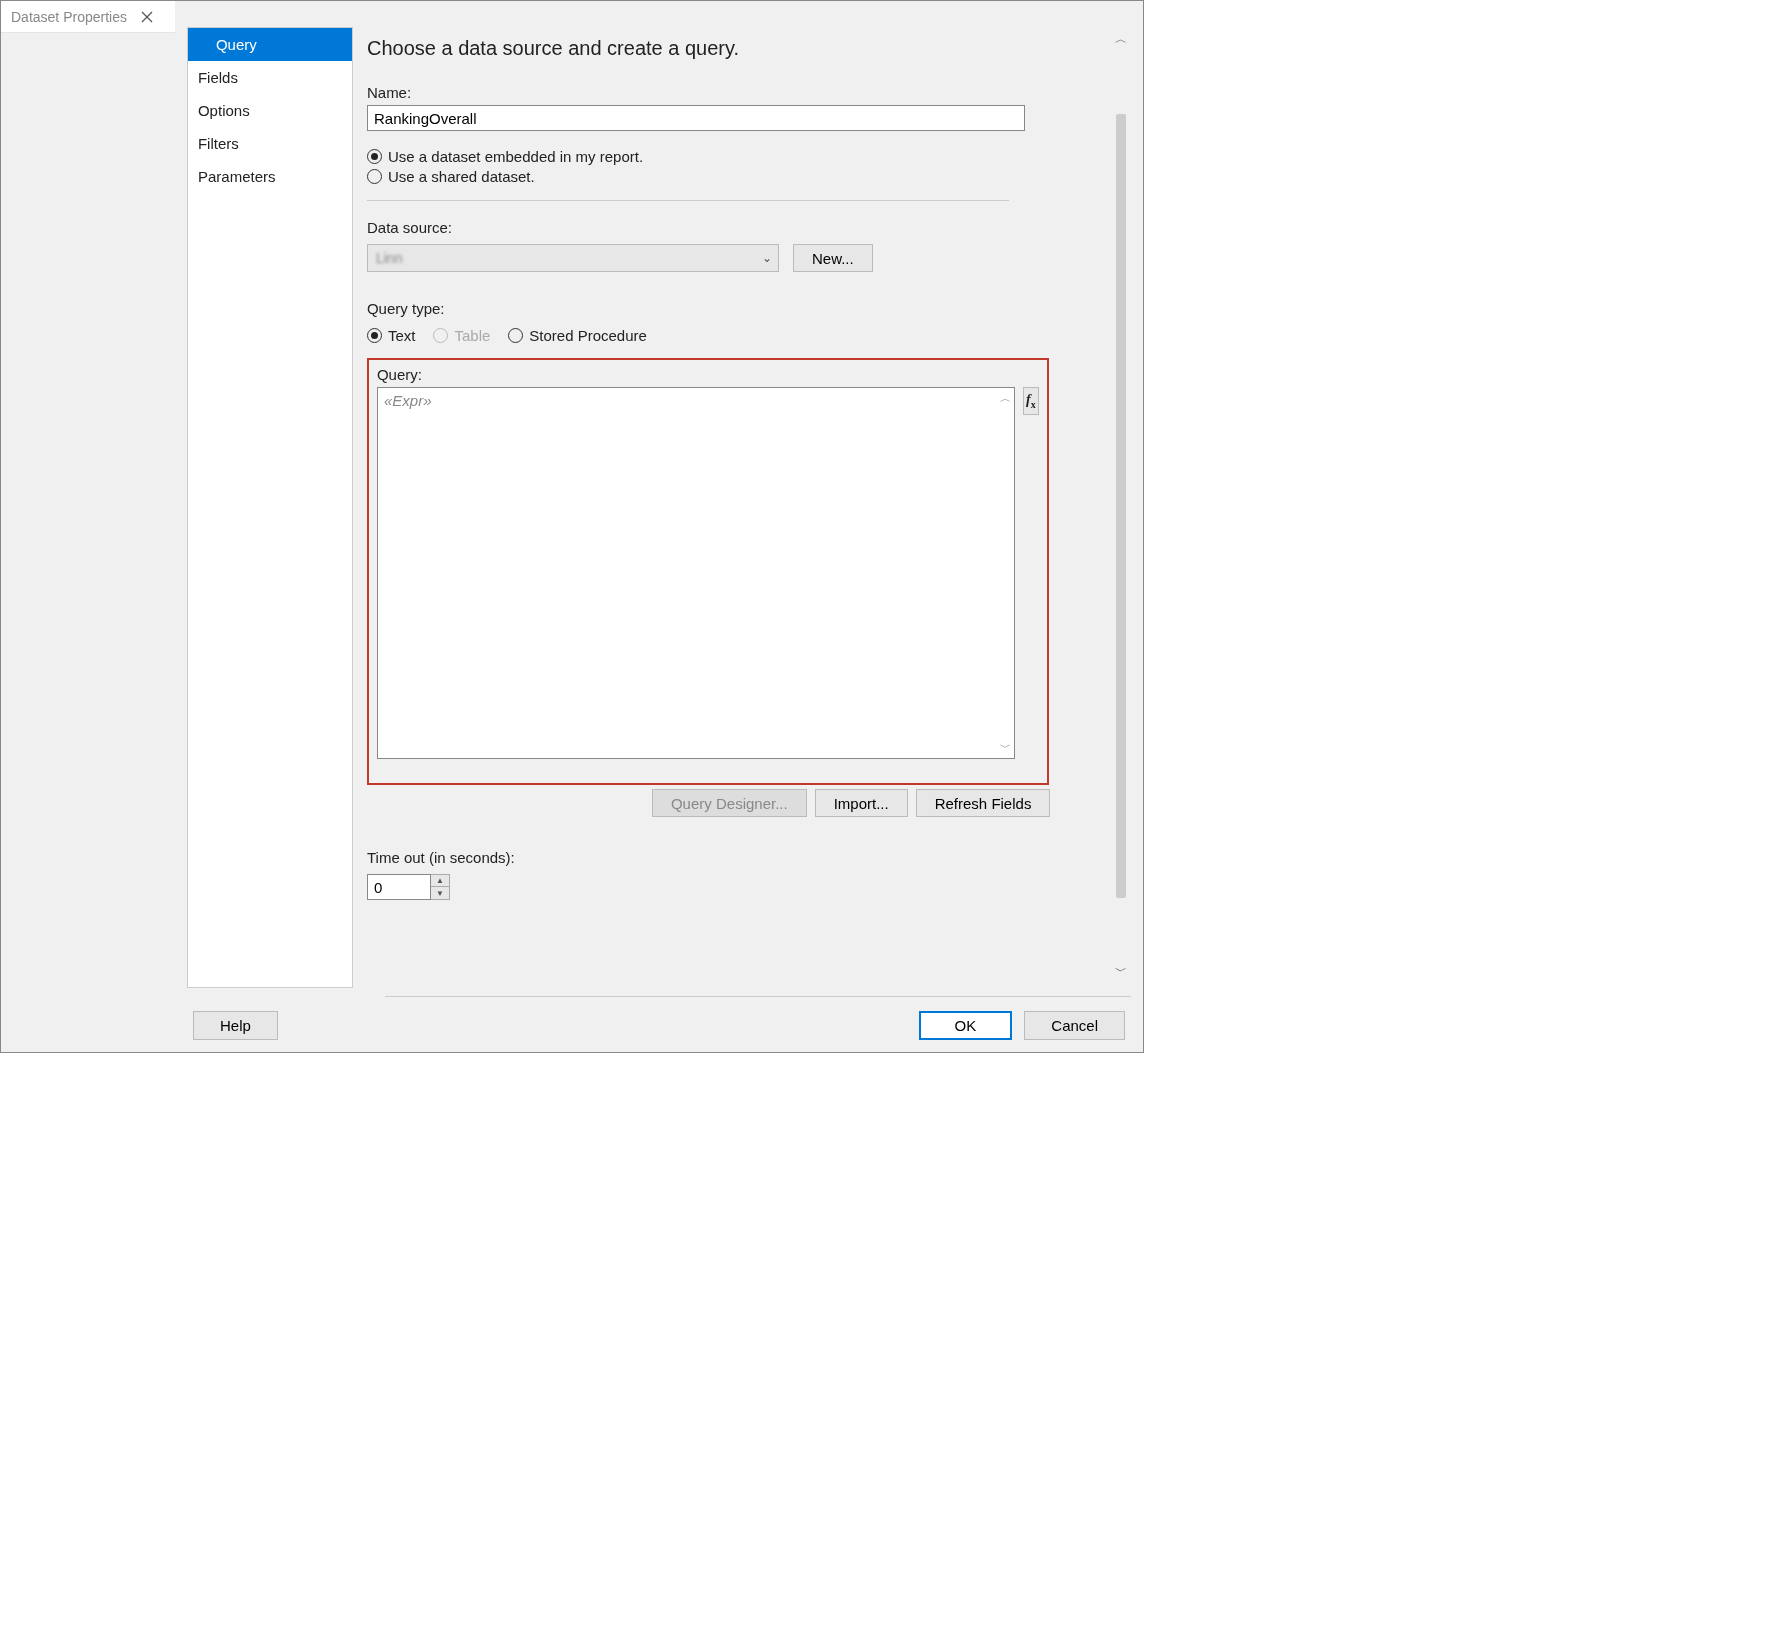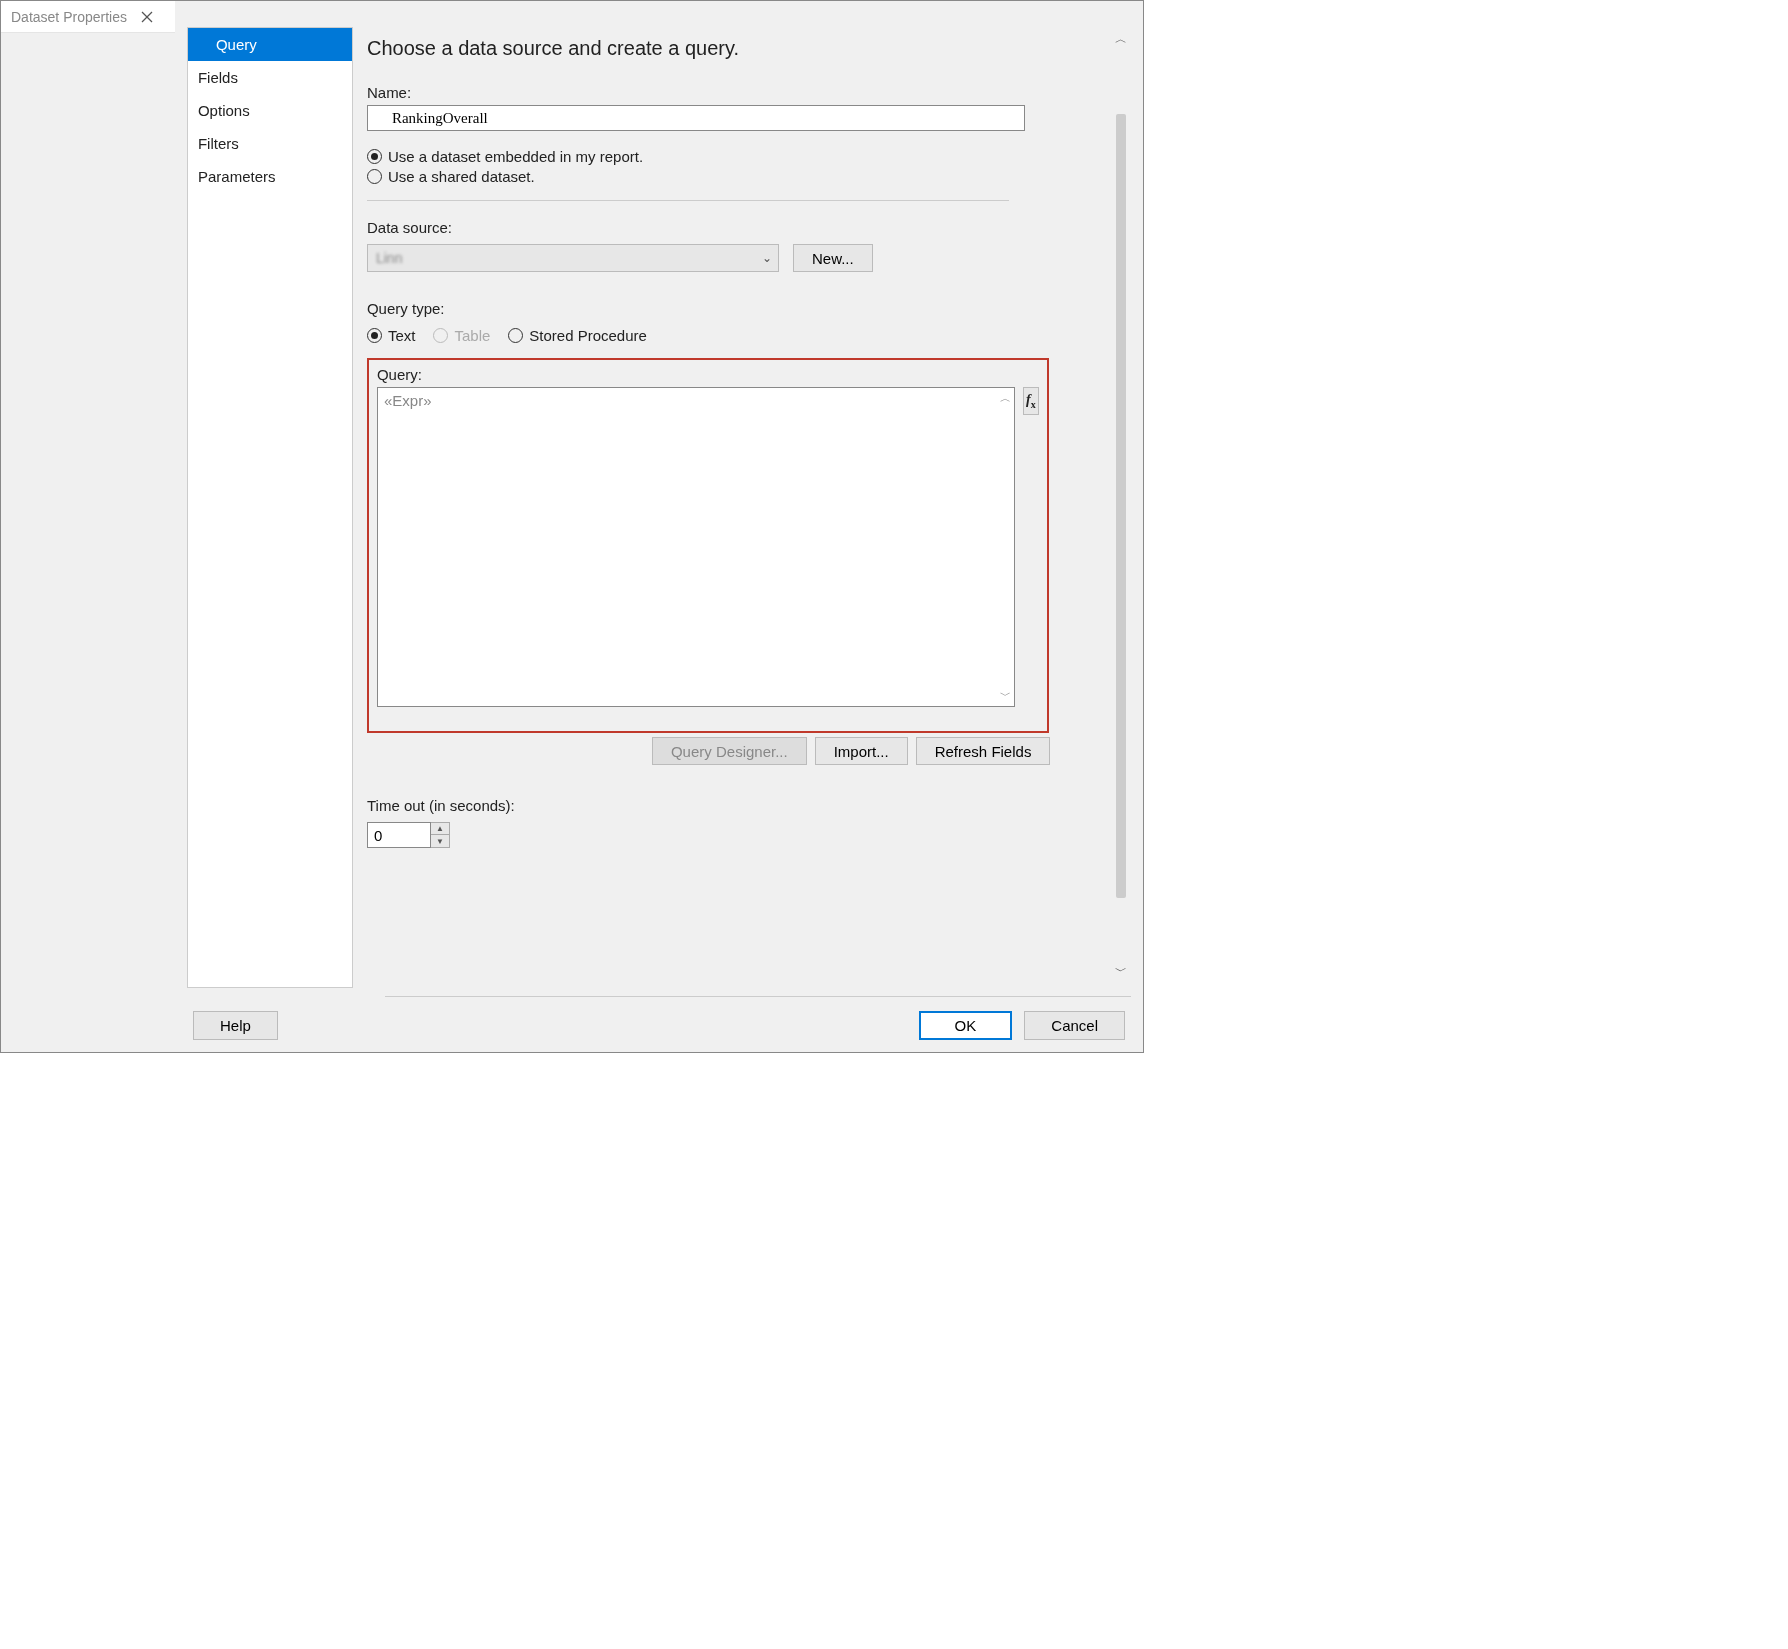--- a/index.html
+++ b/index.html
@@ -79,22 +79,22 @@
   .label {
     font-size: 15px;
     margin-bottom: 4px;
     display: block;
   }
   .text-input {
     width: 658px;
     height: 26px;
     border: 1px solid #888;
     background: #fff;
-    padding: 2px 24px;
-    font-family: Liberation Serif, serif;
+    padding: 2px 6px;
+    font-family: Liberation Sans, sans-serif;
     font-size: 15px;
   }
   .radio-group { margin-top: 14px; }
   .radio-row {
     display: flex;
     align-items: center;
     gap: 6px;
     margin: 3px 0;
     font-size: 15px;
   }
@@ -169,29 +169,30 @@
     margin-top: 14px;
     width: 682px;
   }
   .query-row {
     display: flex;
     gap: 8px;
     margin-top: 4px;
   }
   .query-text {
     flex: 1;
-    height: 320px;
+    height: 372px;
     border: 1px solid #888;
     background: #fff;
     padding: 4px 6px;
     font-family: inherit;
     font-size: 15px;
     resize: none;
     color: #888;
     position: relative;
+    font-style: italic;
   }
   .query-wrap { position: relative; flex:1; display:flex; }
   .query-arrow {
     position: absolute;
     right: 4px;
     font-size: 11px;
     color: #888;
   }
   .query-arrow.top { top: 4px; }
   .query-arrow.bot { bottom: 4px; }

